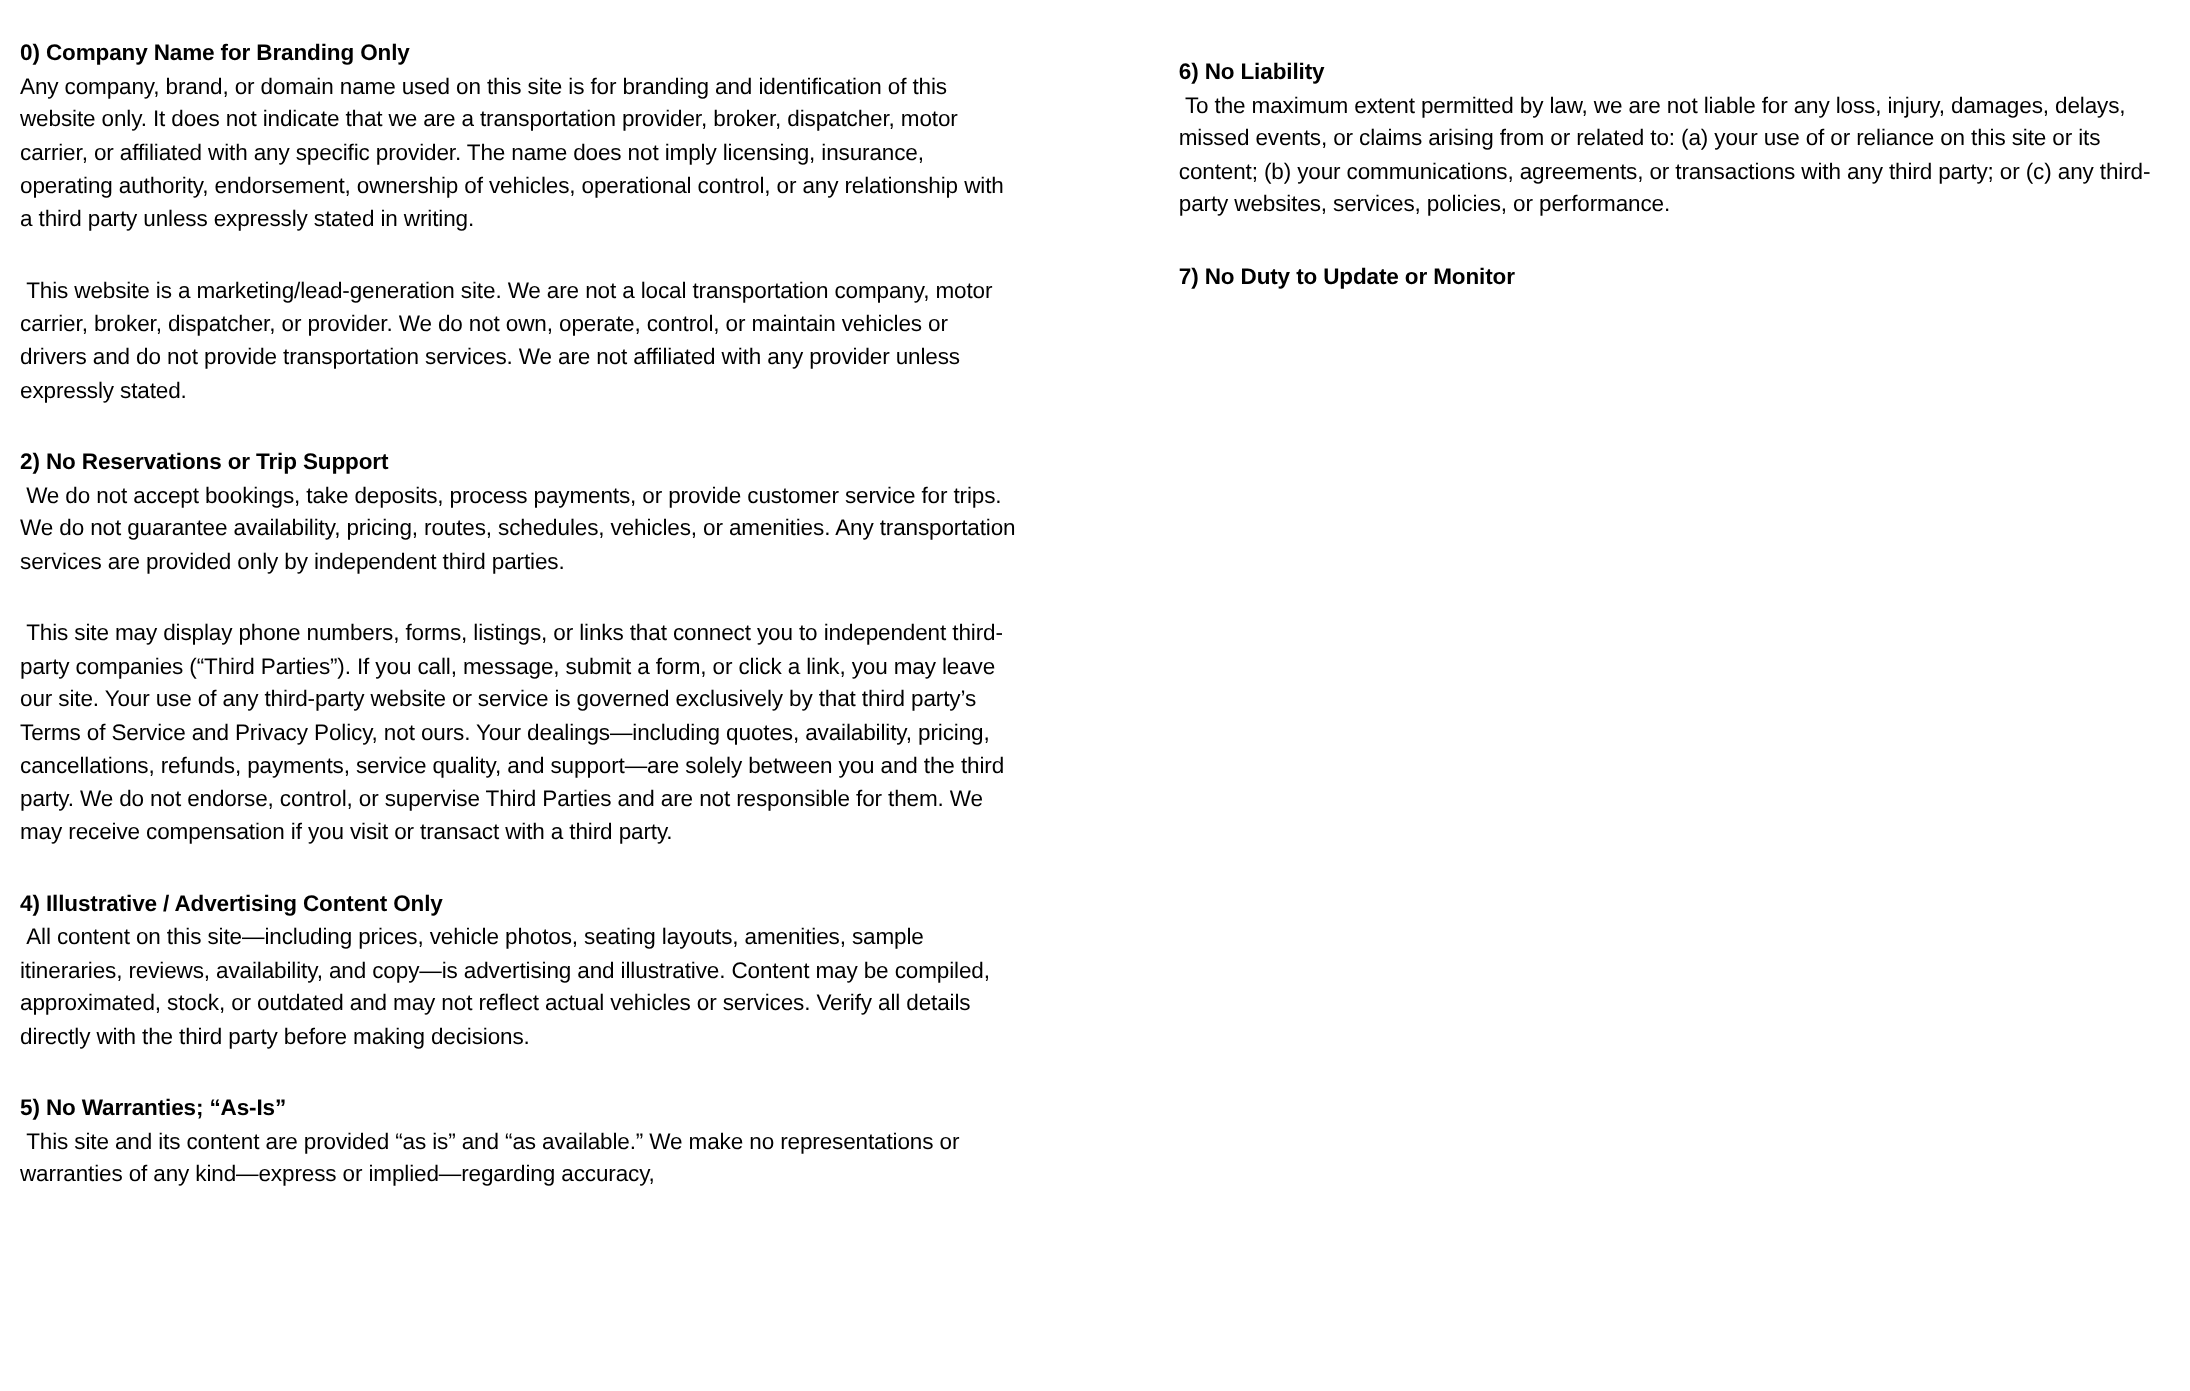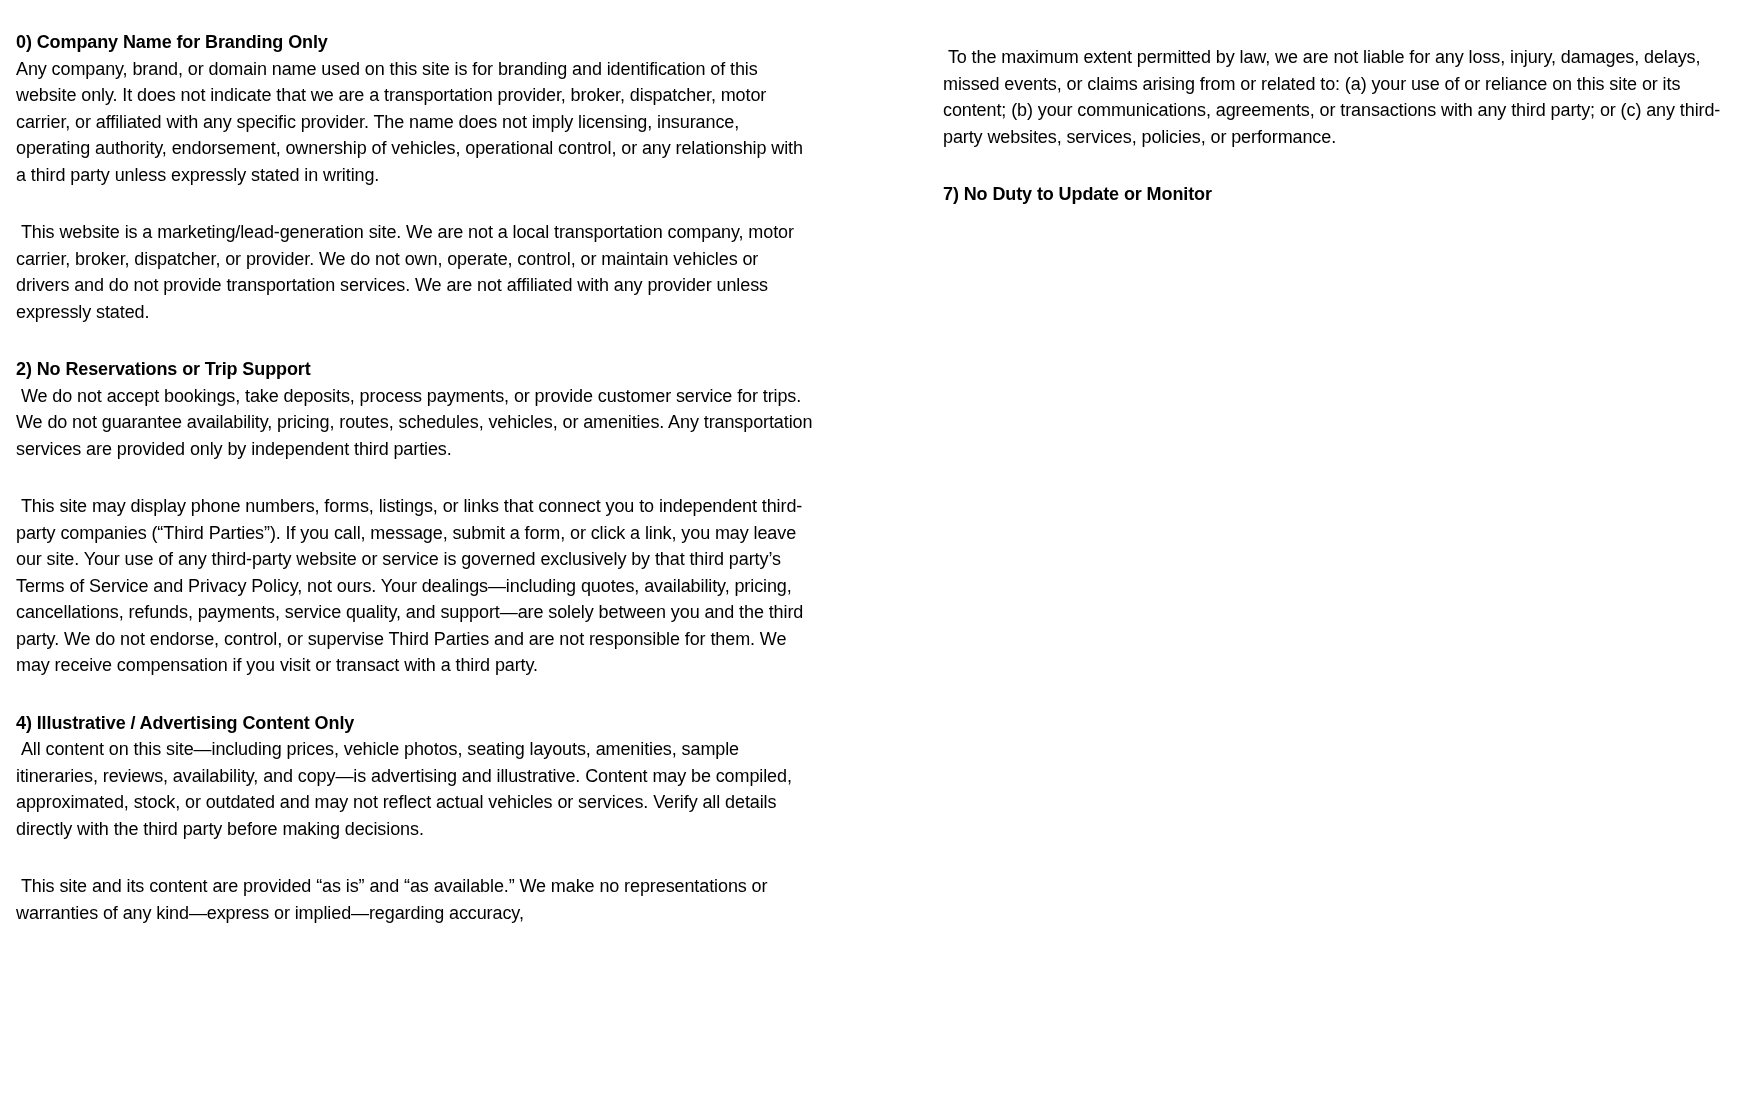--- a/index.html
+++ b/index.html
@@ -60,24 +60,26 @@
         <p class="sec-b"><span> We </span><strong>do not</strong><span> accept bookings, take deposits, process payments, or provide customer service for trips. We </span><strong>do not</strong><span> guarantee availability, pricing, routes, schedules, vehicles, or amenities. Any transportation services are provided </span><strong>only</strong><span> by independent third parties.</span></p>
       </section>
       <section class="sec">
         <p class="sec-b"><span> This site may display phone numbers, forms, listings, or links that connect you to </span><strong>independent third-party</strong><span> companies (“Third Parties”). If you call, message, submit a form, or click a link, you may leave our site. Your use of any third-party website or service is governed </span><strong>exclusively</strong><span> by that third party’s </span><strong>Terms of Service</strong><span> and </span><strong>Privacy Policy</strong><span>, </span><strong>not ours</strong><span>. Your dealings—including quotes, availability, pricing, cancellations, refunds, payments, service quality, and support—are </span><strong>solely between you and the third party</strong><span>. We do </span><strong>not</strong><span> endorse, control, or supervise Third Parties and are </span><strong>not responsible</strong><span> for them. We may receive compensation if you visit or transact with a third party.</span></p>
       </section>
       <section class="sec">
         <h2 class="sec-h">4) Illustrative / Advertising Content Only</h2>
         <p class="sec-b"><span> All content on this site—including prices, vehicle photos, seating layouts, amenities, sample itineraries, reviews, availability, and copy—is </span><strong>advertising and illustrative</strong><span>. Content may be compiled, approximated, stock, or outdated and may </span><strong>not</strong><span> reflect actual vehicles or services. Verify all details </span><strong>directly with the third party</strong><span> before making decisions.</span></p>
       </section>
       <section class="sec">
+        <h2 class="sec-h">5) No Warranties; “As-Is”</h2>
         <p class="sec-b"><span> This site and its content are provided </span><strong>“as is”</strong><span> and </span><strong>“as available.”</strong><span> We make </span><strong>no representations or warranties</strong><span> of any kind—express or implied—regarding accuracy,</span></p>
       </section>
     </section>
   <section class="col col-right">
       <section class="sec">
+        <h2 class="sec-h">6) No Liability</h2>
         <p class="sec-b"><span> To the maximum extent permitted by law, we are </span><strong>not liable</strong><span> for any loss, injury, damages, delays, missed events, or claims arising from or related to: (a) your use of or reliance on this site or its content; (b) your communications, agreements, or transactions with any third party; or (c) any third-party websites, services, policies, or performance.</span></p>
       </section>
       <section class="sec">
         <h2 class="sec-h">7) No Duty to Update or Monitor</h2>
       </section>
     </section>
 </main>
 
 </body></html>

